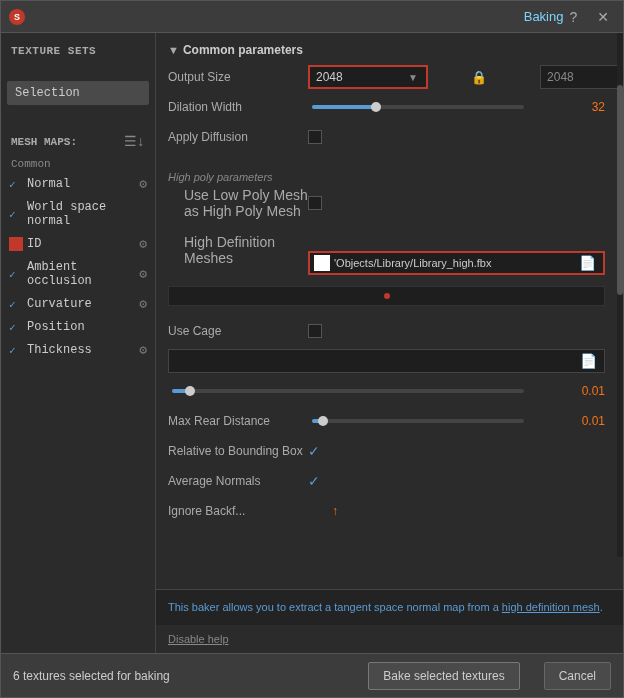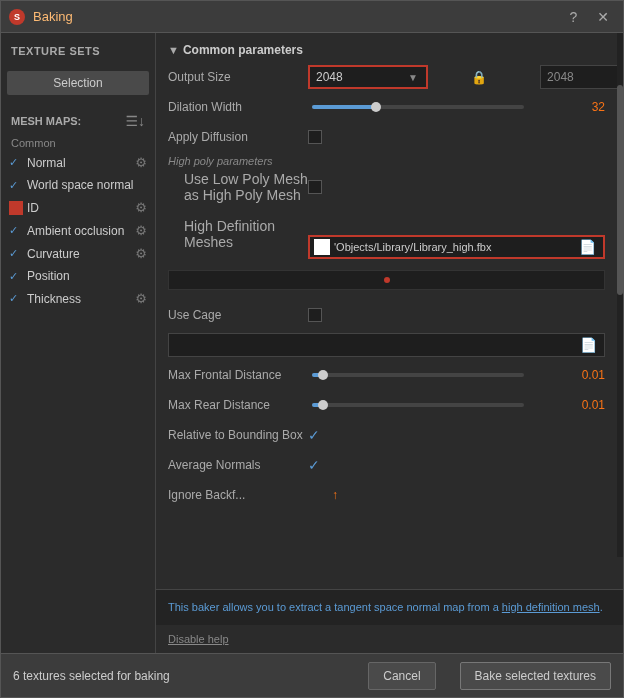--- a/index.html
+++ b/index.html
@@ -37,22 +37,23 @@
       margin-right: 8px;
       display: flex;
       align-items: center;
       justify-content: center;
       font-size: 9px;
       color: white;
       font-weight: bold;
     }
     .title-bar-title {
       flex: 1;
-      color: #fdba74;
+      color: #7dd3fc;
       font-size: 13px;
+      text-align: right;
     }
     .title-bar-controls {
       display: flex;
       gap: 8px;
     }
     .title-btn {
       background: none;
       border: none;
       color: #aaa;
       cursor: pointer;
@@ -65,38 +66,38 @@
       overflow: hidden;
     }
     .sidebar {
       width: 155px;
       background: #2b2b2b;
       border-right: 1px solid #444;
       display: flex;
       flex-direction: column;
       padding: 8px 0;
       flex-shrink: 0;
+      font-family: Liberation Mono, monospace;
     }
     .sidebar-section-title {
       color: #aaaaaa;
       font-size: 11px;
       font-weight: bold;
       padding: 4px 10px 6px;
       text-transform: uppercase;
       letter-spacing: 0.5px;
     }
     .texture-set-item {
       background: #4a4a4a;
-      margin: 8px 6px;
+      margin: 18px 6px;
       padding: 5px 8px;
       cursor: pointer;
       border-radius: 2px;
       color: #cccccc;
       font-size: 12px;
-      text-align: center;
     }
     .mesh-maps-header {
       display: flex;
       align-items: center;
       padding: 10px 10px 4px;
       justify-content: space-between;
     }
     .mesh-maps-title {
       color: #aaaaaa;
       font-size: 11px;
@@ -261,21 +262,21 @@
       cursor: pointer;
       appearance: none;
       outline: none;
     }
     .checkbox-input:checked {
       background: #5b9bd5;
     }
     .sub-section-label {
       color: #888;
       font-size: 11px;
-      margin: 6px 0 4px;
+      margin: 22px 0 4px;
       font-style: italic;
     }
     .file-input-row {
       display: flex;
       align-items: center;
       background: #1e1e1e;
       border: 2px solid #c0392b;
       flex: 1;
       height: 24px;
       padding: 0 4px;
@@ -543,21 +544,20 @@
           <div class="param-row">
             <div class="param-value">
               <div class="cage-file-row">
                 <span style="flex:1;"></span>
                 <button class="file-browse-btn">📄</button>
               </div>
             </div>
           </div>
 
           <div class="param-row">
-            <span class="param-label">Max Frontal Distance</span>
             <div class="param-value">
               <div class="slider-container">
                 <div class="slider-fill" style="width:5%;"></div>
                 <div class="slider-thumb" style="left:5%;"></div>
               </div>
               <span class="param-number-right">0.01</span>
             </div>
           </div>
 
           <div class="param-row">
@@ -600,16 +600,16 @@
       <div class="info-bar">
         <span>This baker allows you to extract a tangent space normal map from a </span><a href="#">high definition mesh</a><span>.</span>
       </div>
 
       <div class="disable-help">Disable help</div>
     </div>
   </div>
 
   <div class="footer">
     <span class="footer-status">6 textures selected for baking</span>
+    <button class="footer-btn primary">Bake selected textures</button>
     <button class="footer-btn">Cancel</button>
-    <button class="footer-btn primary">Bake selected textures</button>
   </div>
 </div>
 
 </body></html>

